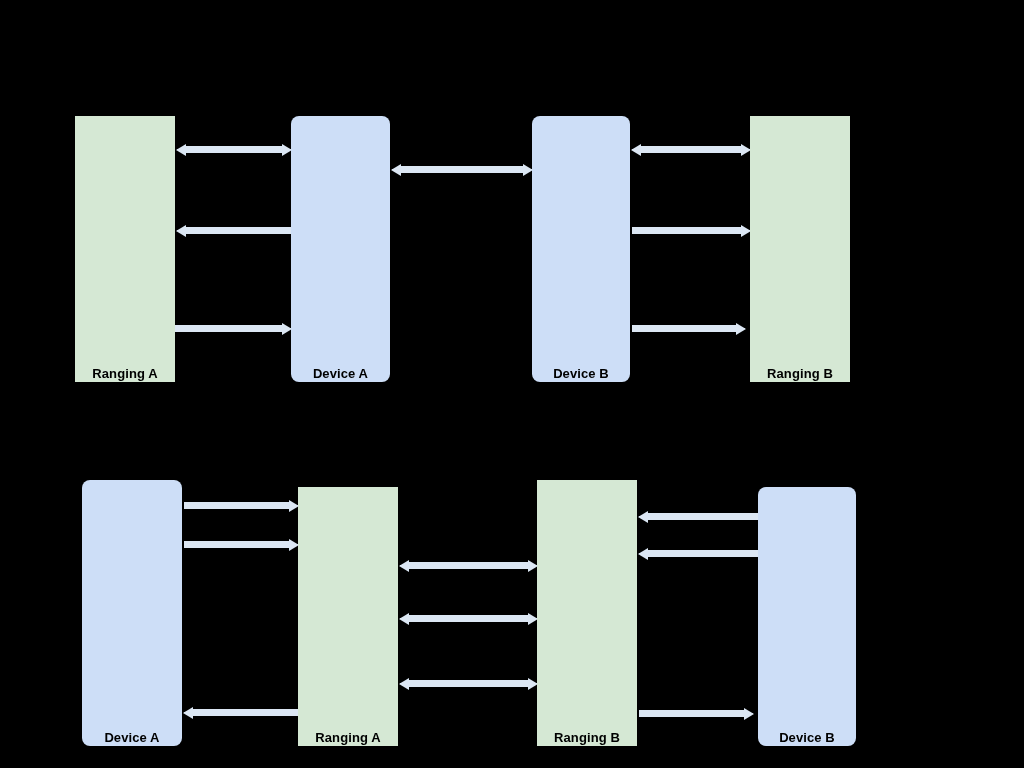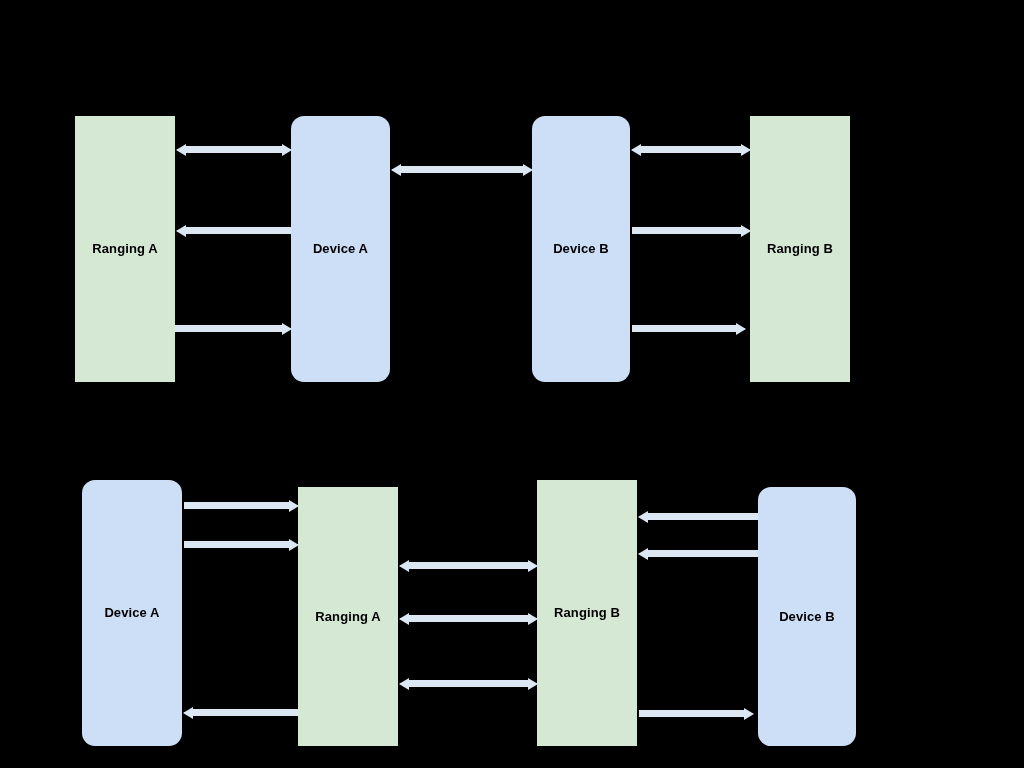--- a/index.html
+++ b/index.html
@@ -16,37 +16,37 @@
   #canvas {
     position: relative;
     width: 1024px;
     height: 768px;
     background: #000000;
   }
   .node {
     position: absolute;
     box-sizing: border-box;
     display: flex;
-    align-items: center;
+    align-items: flex-end;
     justify-content: center;
     font-size: 13px;
     font-weight: bold;
     color: #000000;
     letter-spacing: 0.1px;
     text-align: center;
     line-height: 1.2;
     user-select: none;
   }
   .node.green {
     background: #d5e8d4;
     border-radius: 0;
   }
   .node.blue {
     background: #cddef7;
-    border-radius: 13px;
+    border-radius: 8px;
   }
   .edge {
     position: absolute;
     height: 1px;
     background: #dce7f4;
     pointer-events: none;
   }
   .edge .shaft {
     position: absolute;
     left: 0;

